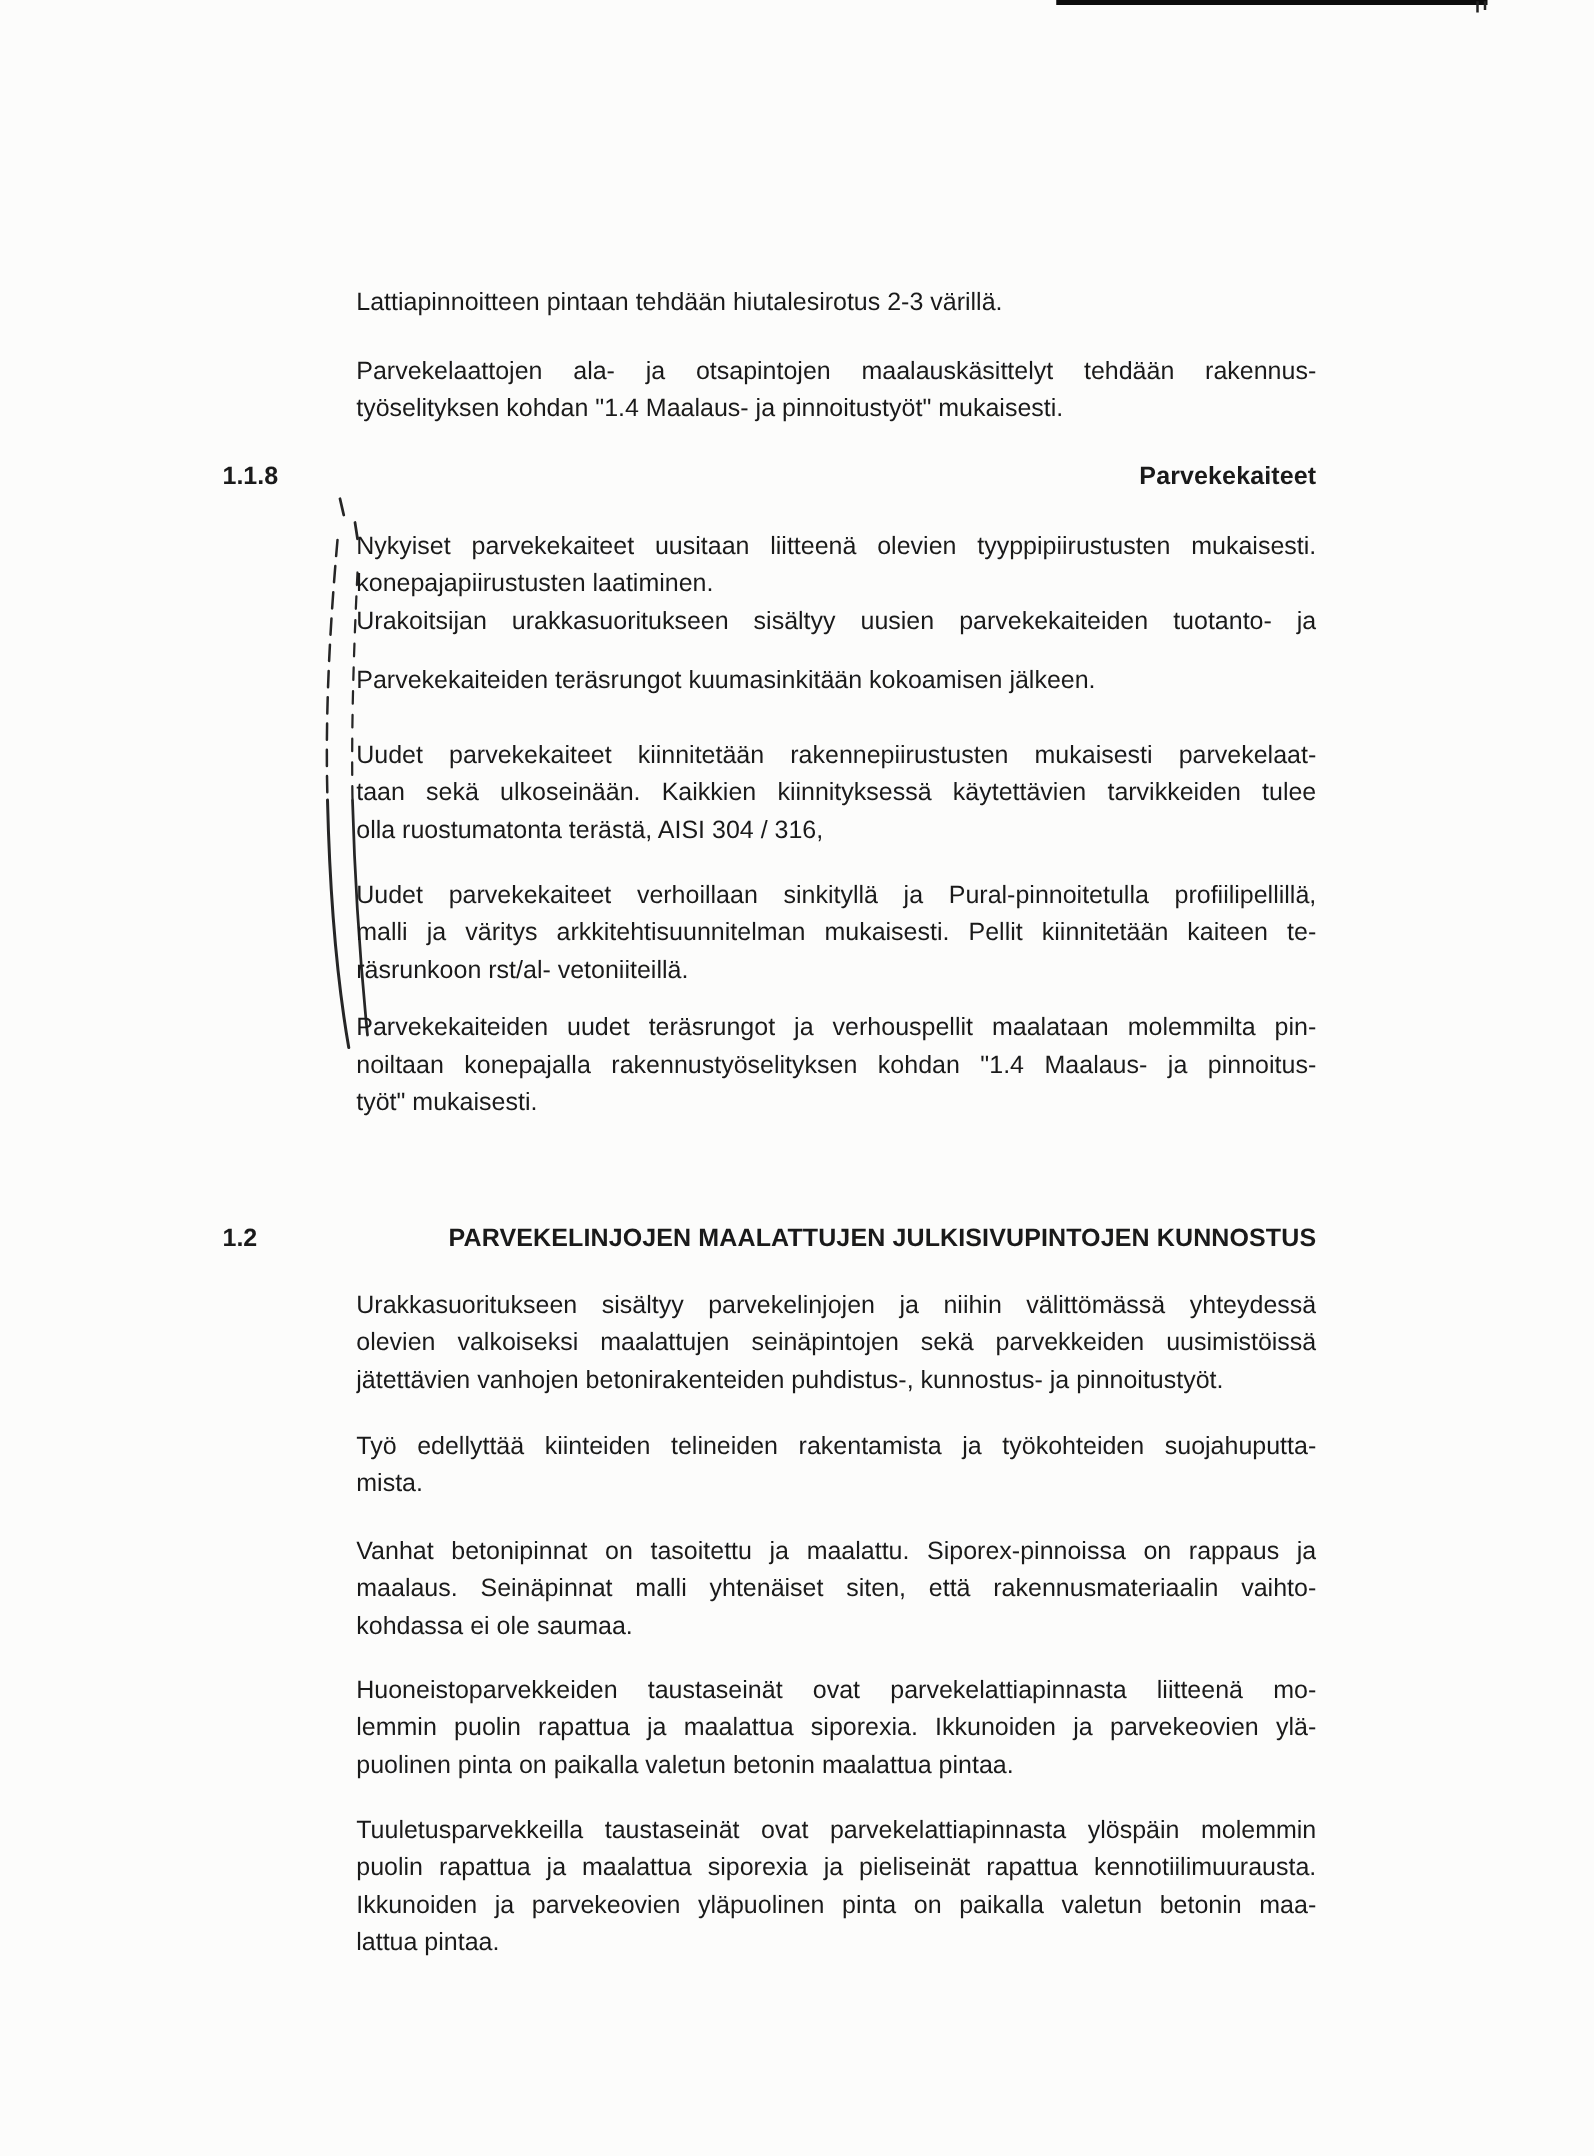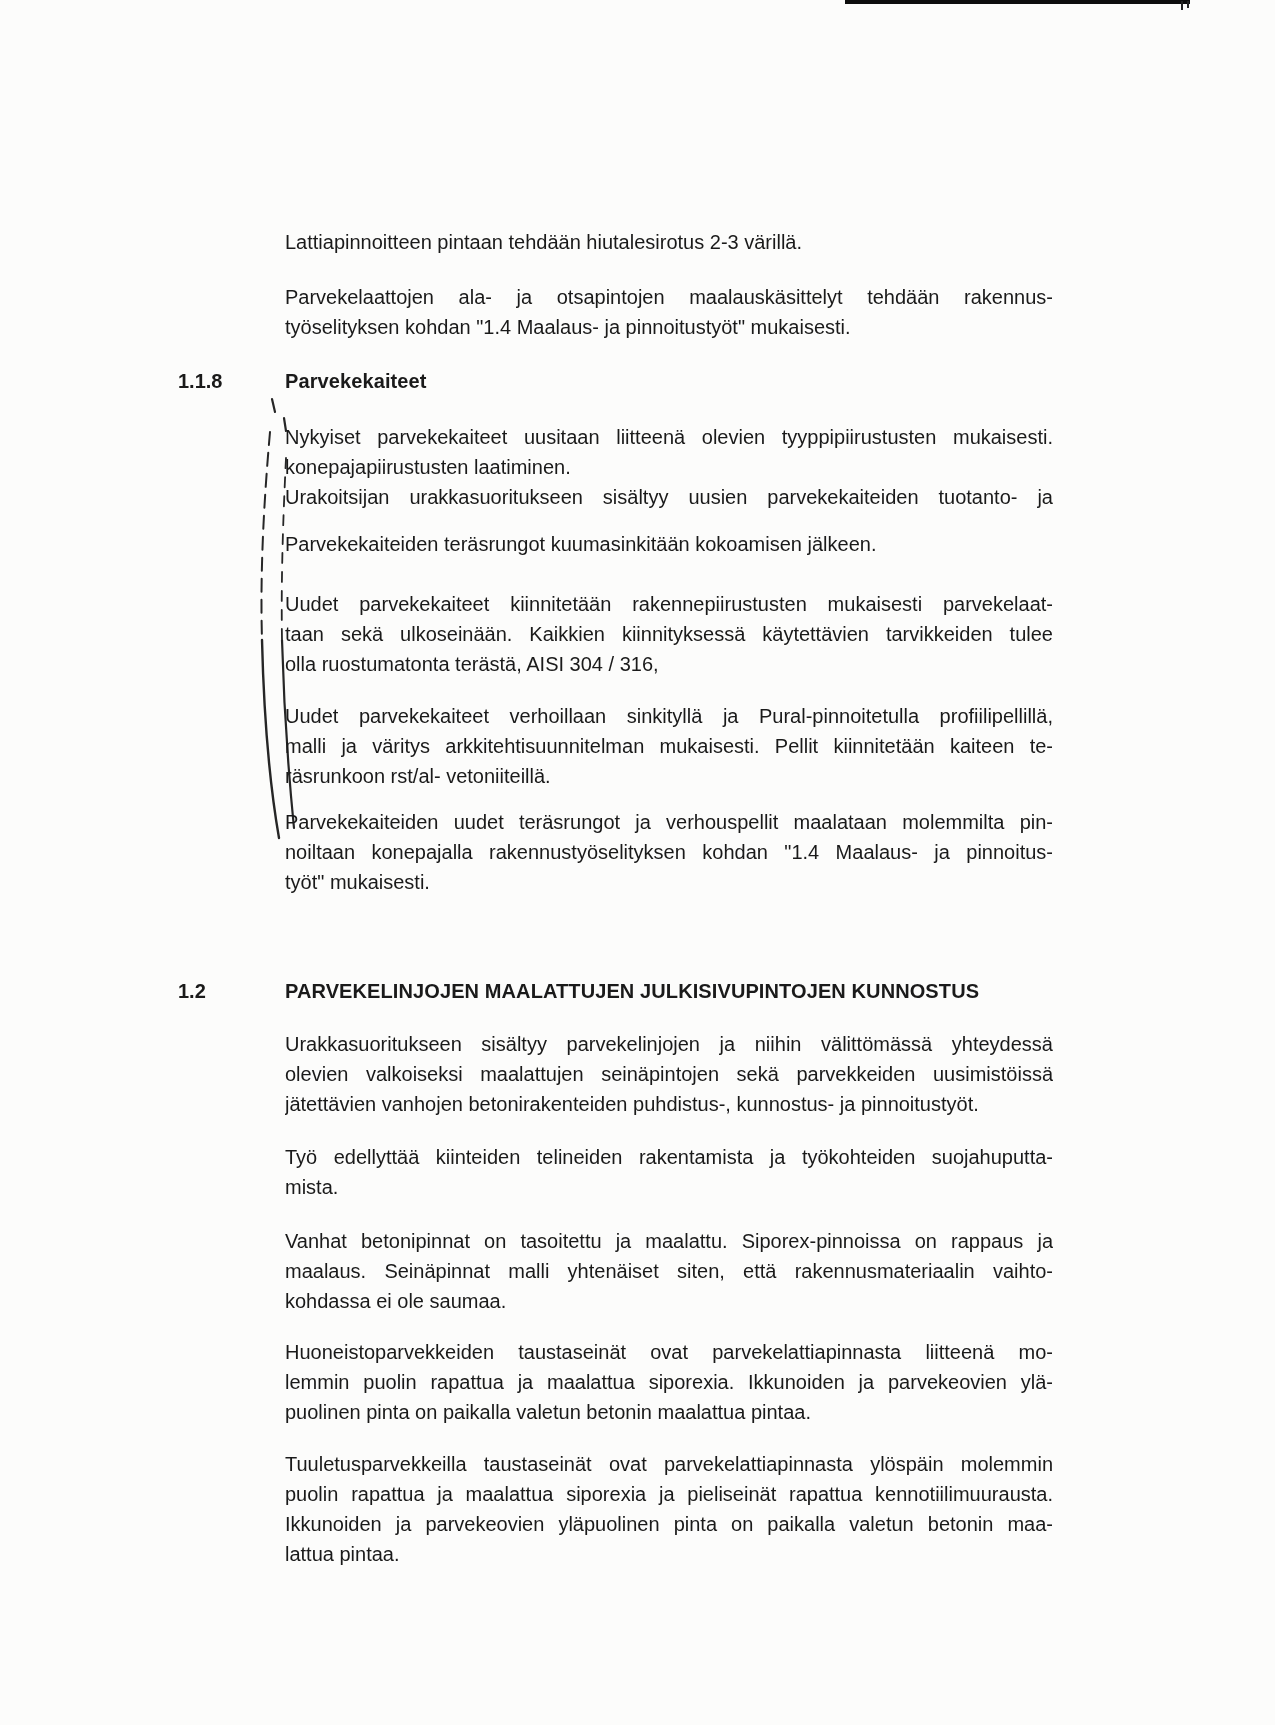--- a/index.html
+++ b/index.html
@@ -66,21 +66,21 @@
 
     <div class="p">
       <div class="line">Lattiapinnoitteen pintaan tehdään hiutalesirotus 2-3 värillä.</div>
     </div>
 
     <div class="p" style="margin-top:25px;">
       <div class="line j">Parvekelaattojen ala- ja otsapintojen maalauskäsittelyt tehdään rakennus-</div>
       <div class="line">työselityksen kohdan "1.4 Maalaus- ja pinnoitustyöt" mukaisesti.</div>
     </div>
 
-    <div class="h" style="margin-top:24px;">
+    <div class="h" style="margin-top:24px;text-align:right;">
       <span class="h-num">1.1.8</span>
       <span class="h-title">Parvekekaiteet</span>
     </div>
 
     <div class="p" style="margin-top:26px;">
       <div class="line j">Nykyiset parvekekaiteet uusitaan liitteenä olevien tyyppipiirustusten mukaisesti.</div>
       <div class="line">konepajapiirustusten laatiminen.</div>
       <div class="line j">Urakoitsijan urakkasuoritukseen sisältyy uusien parvekekaiteiden tuotanto- ja</div>
     </div>
 
@@ -99,21 +99,21 @@
       <div class="line j">malli ja väritys arkkitehtisuunnitelman mukaisesti. Pellit kiinnitetään kaiteen te-</div>
       <div class="line">räsrunkoon rst/al- vetoniiteillä.</div>
     </div>
 
     <div class="p" style="margin-top:16px;">
       <div class="line j">Parvekekaiteiden uudet teräsrungot ja verhouspellit maalataan molemmilta pin-</div>
       <div class="line j">noiltaan konepajalla rakennustyöselityksen kohdan "1.4 Maalaus- ja pinnoitus-</div>
       <div class="line">työt" mukaisesti.</div>
     </div>
 
-    <div class="h" style="margin-top:79px;">
+    <div class="h" style="margin-top:79px;text-align:right;">
       <span class="h-num">1.2</span>
       <span class="h-title">PARVEKELINJOJEN MAALATTUJEN JULKISIVUPINTOJEN KUNNOSTUS</span>
     </div>
 
     <div class="p" style="margin-top:23px;">
       <div class="line j">Urakkasuoritukseen sisältyy parvekelinjojen ja niihin välittömässä yhteydessä</div>
       <div class="line j">olevien valkoiseksi maalattujen seinäpintojen sekä parvekkeiden uusimistöissä</div>
       <div class="line">jätettävien vanhojen betonirakenteiden puhdistus-, kunnostus- ja pinnoitustyöt.</div>
     </div>
 

